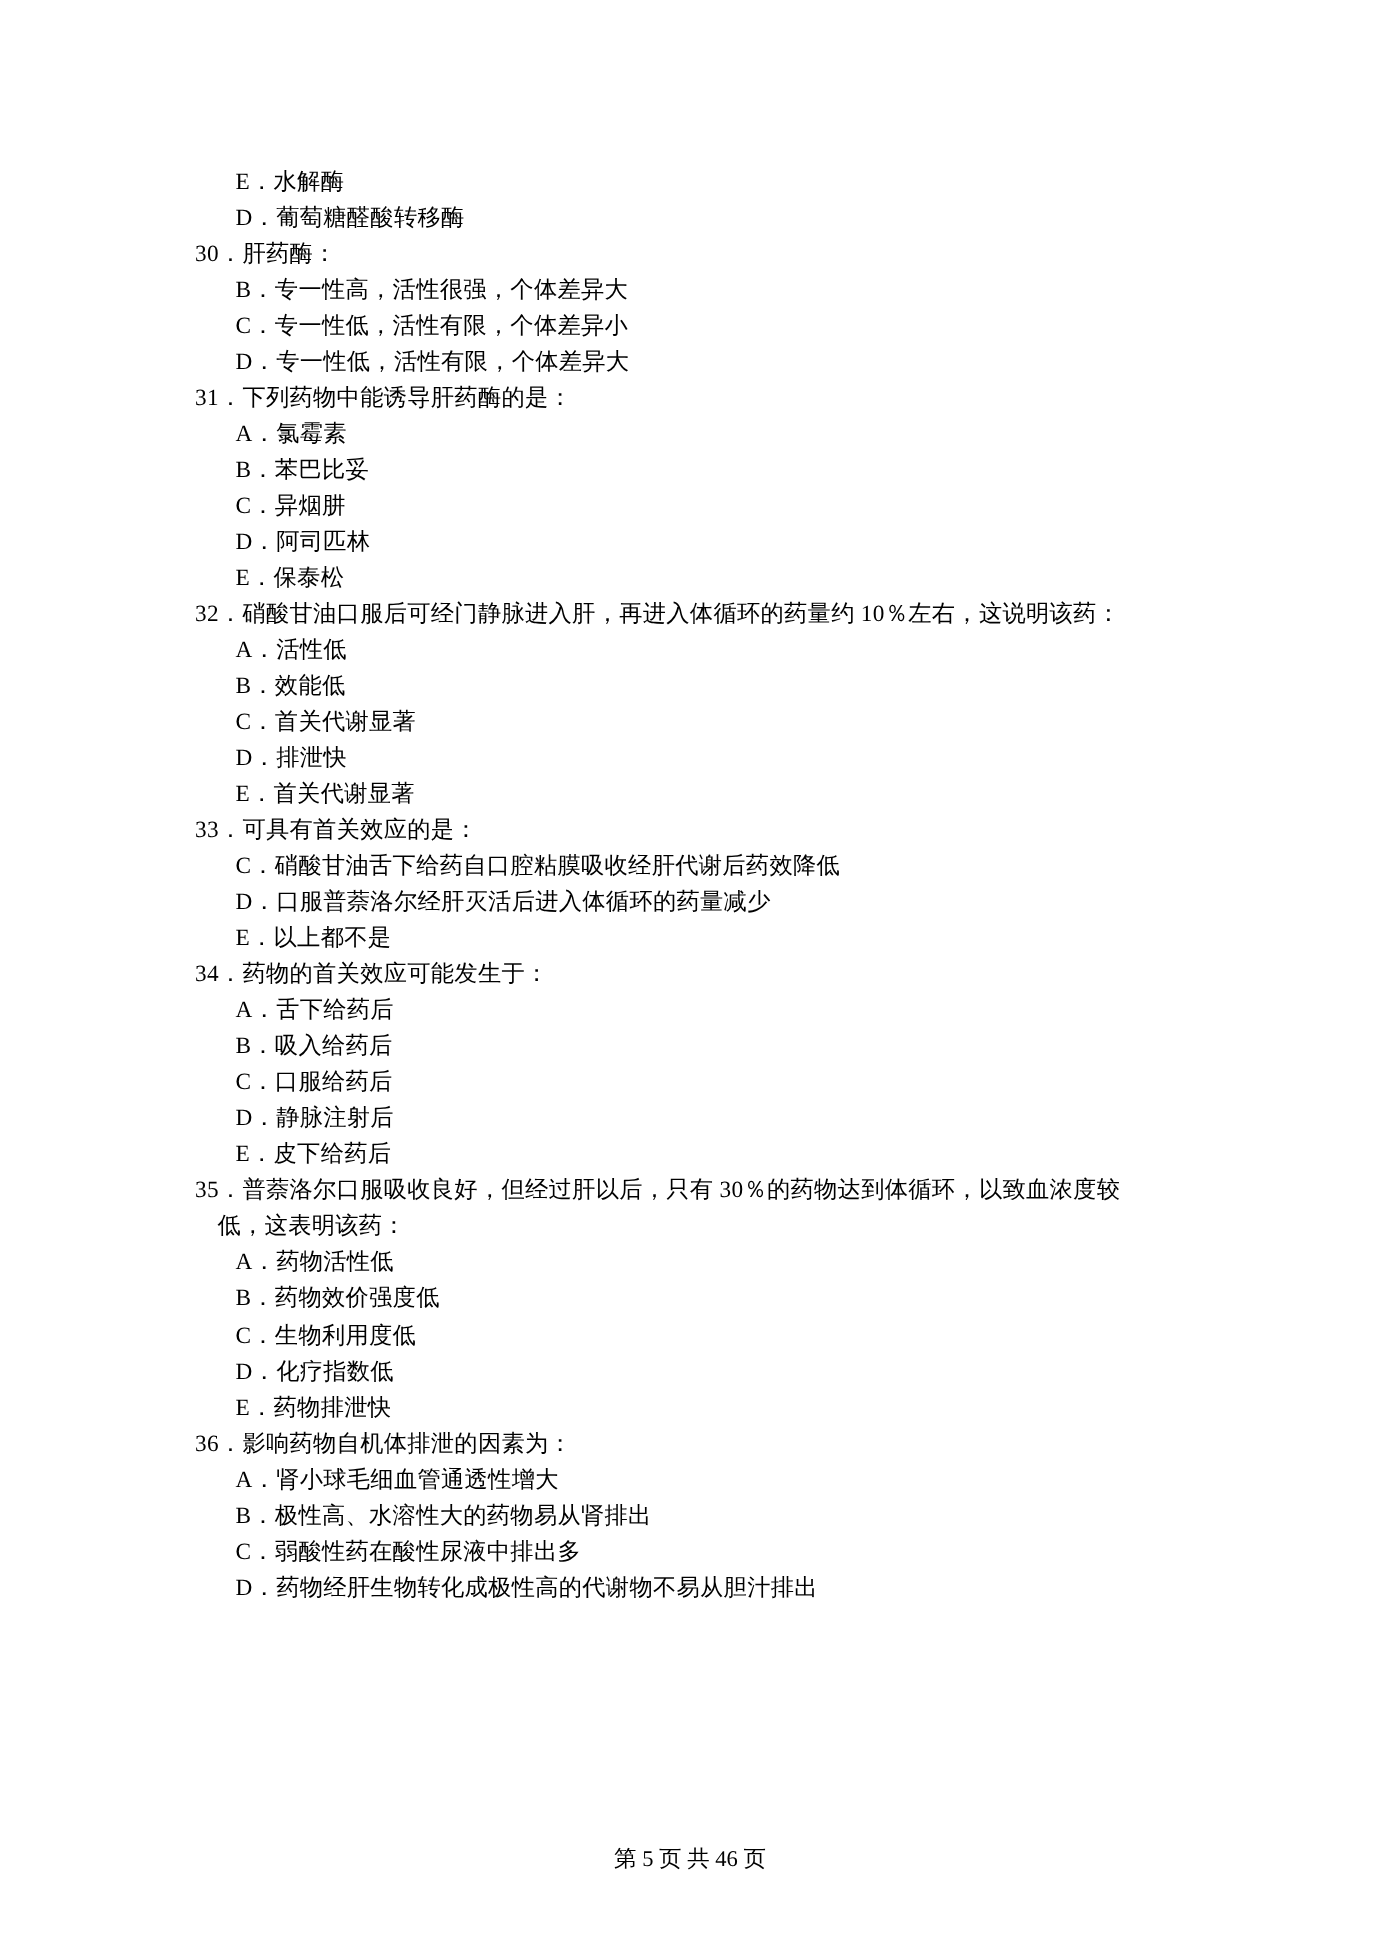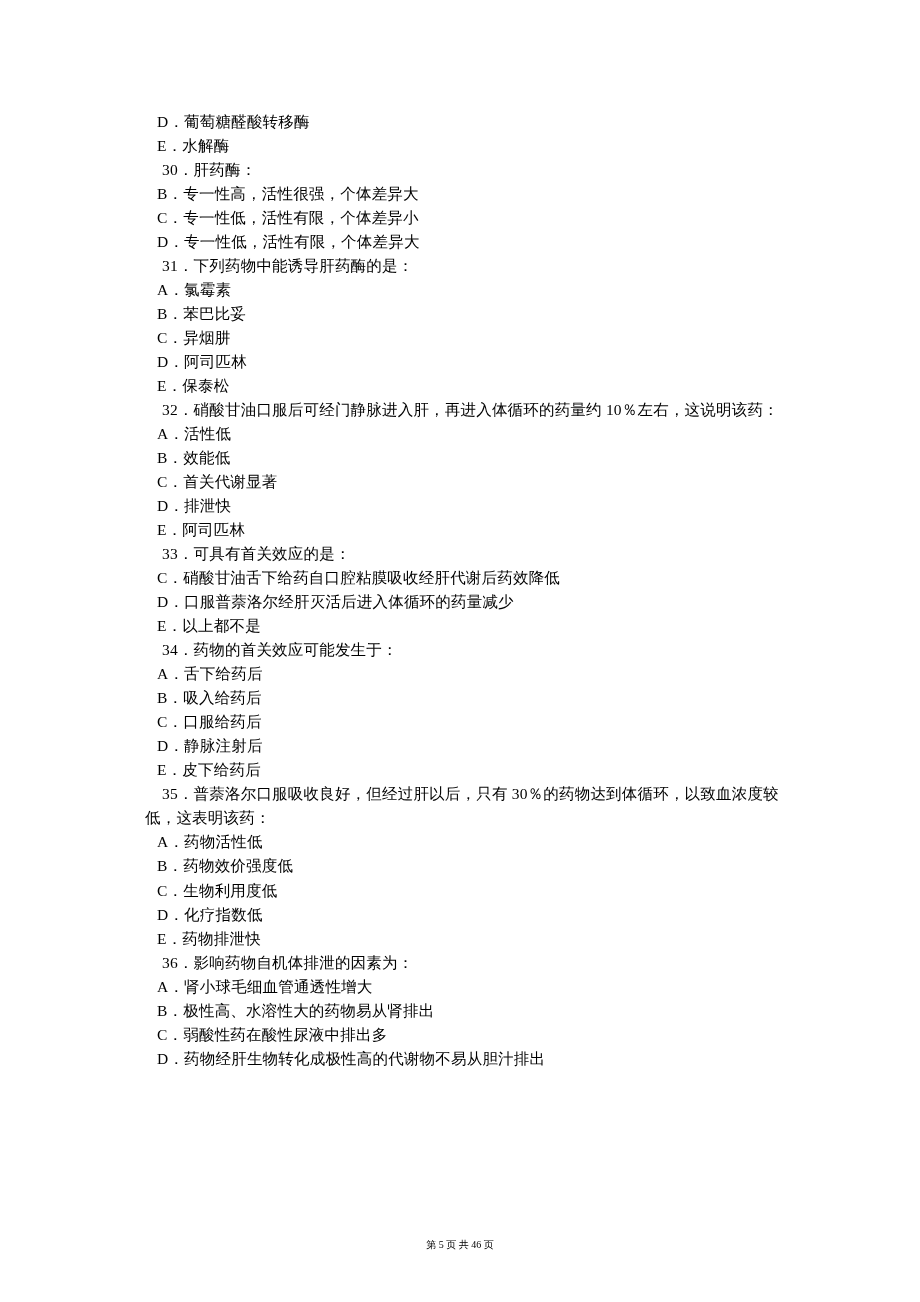--- a/index.html
+++ b/index.html
@@ -19,61 +19,60 @@
     position: relative;
   }
   .content {
     letter-spacing: 0.2px;
   }
   .opt {
     padding-left: 27px;
   }
   .q {
     padding-left: 0;
-    margin-left: 32px;
   }
   .wrap-indent {
     padding-left: 15px;
   }
   .footer {
     position: absolute;
     bottom: 50px;
     left: 0;
     right: 0;
     text-align: center;
-    font-size: 10px;
+    font-size: 15px;
   }
 </style>
 </head>
 <body>
 
 <div class="page">
   <div class="content">
 
+    <div class="opt">E．水解酶</div>
     <div class="opt">D．葡萄糖醛酸转移酶</div>
-    <div class="opt">E．水解酶</div>
 
     <div class="q"><span>30．</span><span>肝药酶：</span></div>
     <div class="opt">B．专一性高，活性很强，个体差异大</div>
     <div class="opt">C．专一性低，活性有限，个体差异小</div>
     <div class="opt">D．专一性低，活性有限，个体差异大</div>
 
     <div class="q"><span>31．</span><span>下列药物中能诱导肝药酶的是：</span></div>
     <div class="opt">A．氯霉素</div>
     <div class="opt">B．苯巴比妥</div>
     <div class="opt">C．异烟肼</div>
     <div class="opt">D．阿司匹林</div>
     <div class="opt">E．保泰松</div>
 
     <div class="q"><span>32．</span><span>硝酸甘油口服后可经门静脉进入肝，再进入体循环的药量约 10％左右，这说明该药：</span></div>
     <div class="opt">A．活性低</div>
     <div class="opt">B．效能低</div>
     <div class="opt">C．首关代谢显著</div>
     <div class="opt">D．排泄快</div>
-    <div class="opt">E．阿司匹林</div>
+    <div class="opt">E．首关代谢显著</div>
 
     <div class="q"><span>33．</span><span>可具有首关效应的是：</span></div>
     <div class="opt">C．硝酸甘油舌下给药自口腔粘膜吸收经肝代谢后药效降低</div>
     <div class="opt">D．口服普萘洛尔经肝灭活后进入体循环的药量减少</div>
     <div class="opt">E．以上都不是</div>
 
     <div class="q"><span>34．</span><span>药物的首关效应可能发生于：</span></div>
     <div class="opt">A．舌下给药后</div>
     <div class="opt">B．吸入给药后</div>
     <div class="opt">C．口服给药后</div>

